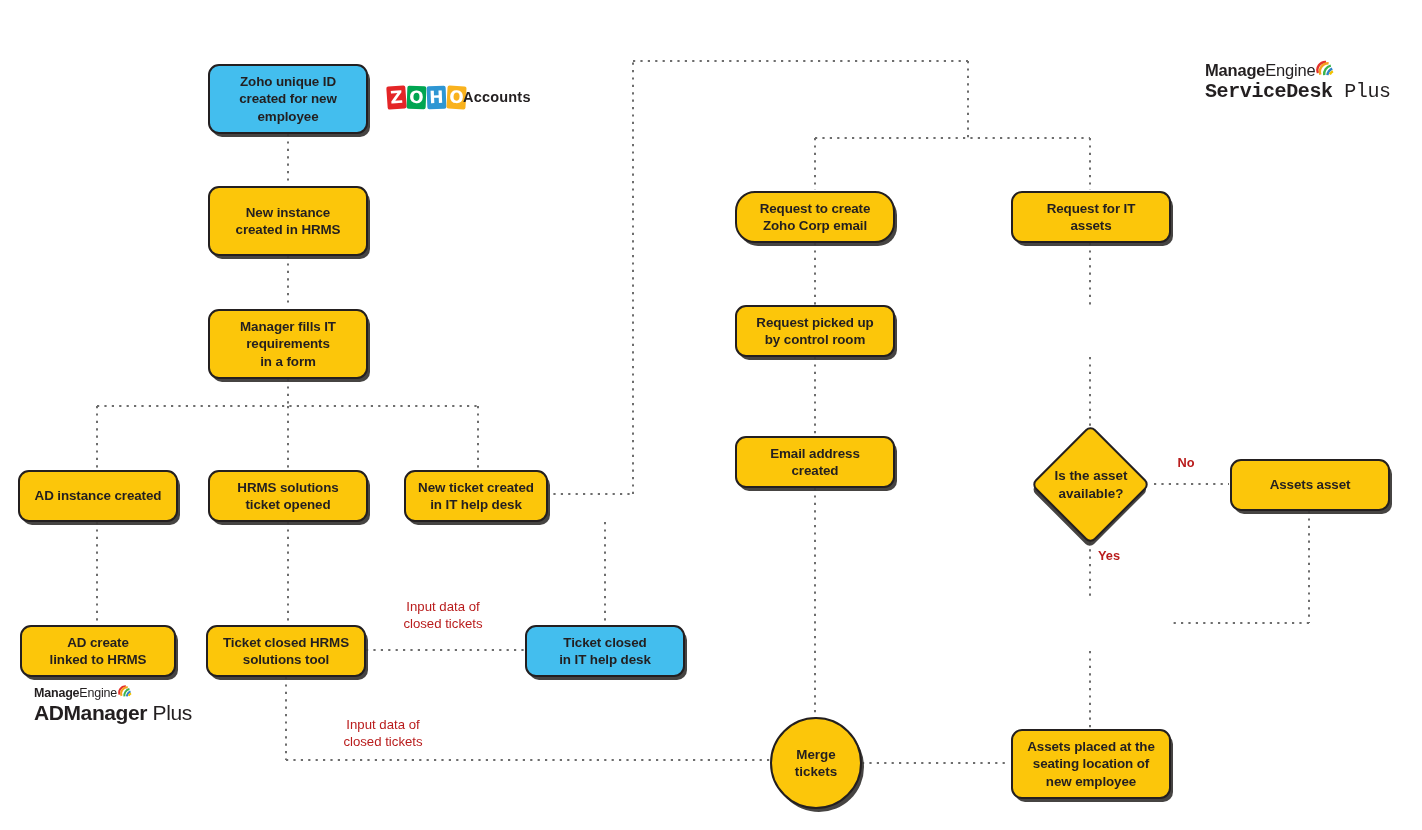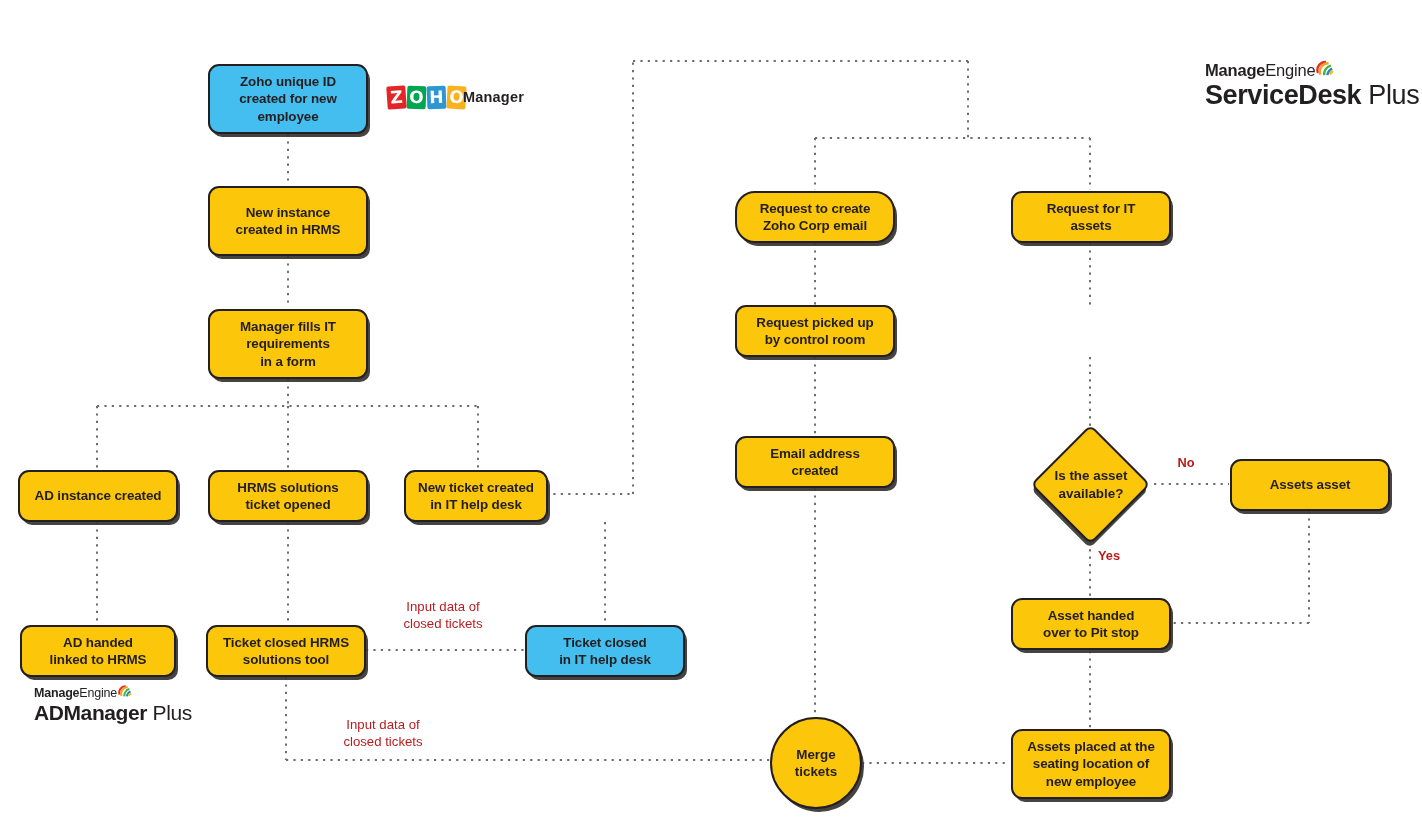--- a/index.html
+++ b/index.html
@@ -146,21 +146,21 @@
     margin-top:2px;
     color:#231f20;
     letter-spacing:-0.4px;
     line-height:1.05;
     white-space:nowrap;
   }
   .me-product .p-bold{ font-weight:bold; }
   .me-product .p-light{ font-weight:normal; }
 
   .me-big .me-manage,.me-big .me-engine{ font-size:16.5px; }
-  .me-big .me-product{ font-size:27px; }
+  .me-big .me-product{ font-size:20px;font-family:Liberation Mono, monospace; }
   .me-small .me-manage,.me-small .me-engine{ font-size:12.5px; }
   .me-small .me-product{ font-size:21px; }
 </style>
 </head>
 <body>
 
 <div id="canvas">
 
   <svg id="wires" viewBox="0 0 1422 830" width="1422" height="830">
     <g fill="none" stroke="#6d6d6d" stroke-width="2" stroke-linecap="butt" stroke-dasharray="2.2 5.2">
@@ -239,21 +239,21 @@
     <span class="txt">HRMS solutions
 ticket opened</span>
   </div>
 
   <div class="node" style="left:404px; top:470px; width:144px; height:52px;">
     <span class="txt">New ticket created
 in IT help desk</span>
   </div>
 
   <div class="node" style="left:20px; top:625px; width:156px; height:52px;">
-    <span class="txt">AD handed
+    <span class="txt">AD create
 linked to HRMS</span>
   </div>
 
   <div class="node" style="left:206px; top:625px; width:160px; height:52px;">
     <span class="txt">Ticket closed HRMS
 solutions tool</span>
   </div>
 
   <div class="node blue" style="left:525px; top:625px; width:160px; height:52px;">
     <span class="txt">Ticket closed
@@ -282,24 +282,20 @@
 
 
   <div class="diamond" style="left:1048px; top:442px; width:85px; height:85px;"></div>
   <div class="diamond-label" style="left:1026px; top:462px; width:130px; height:45px;">Is the asset
 available?</div>
 
   <div class="node" style="left:1230px; top:459px; width:160px; height:52px;">
     <span class="txt">Assets asset</span>
   </div>
 
-  <div class="node" style="left:1011px; top:598px; width:160px; height:52px;">
-    <span class="txt">Asset handed
-over to Pit stop</span>
-  </div>
 
   <div class="node" style="left:1011px; top:729px; width:160px; height:70px;">
     <span class="txt">Assets placed at the
 seating location of
 new employee</span>
   </div>
 
   <div class="circle" style="left:770px; top:717px; width:92px; height:92px;">Merge
 tickets</div>
 
@@ -312,21 +308,21 @@
 
   <div class="edge-label" style="left:310px; top:716px; width:146px;">Input data of
 closed tickets</div>
 
   <div class="zoho-logo" style="left:387px; top:84px;">
     <span class="zoho-tile t1">Z</span>
     <span class="zoho-tile t2">O</span>
     <span class="zoho-tile t3">H</span>
     <span class="zoho-tile t4">O</span>
   </div>
-  <div class="zoho-accounts" style="left:463px; top:89px;">Manager</div>
+  <div class="zoho-accounts" style="left:463px; top:89px;">Accounts</div>
 
   <div class="me-logo me-big" style="left:1205px; top:62px;">
     <div class="me-top">
       <span class="me-manage">Manage</span>
         <span class="me-engine">Engine</span>
       <span class="me-swoosh">
         <svg width="18" height="17" viewBox="0 0 18 17">
           <path d="M2,14 A8,8 0 0 1 10,3" fill="none" stroke="#E4322B" stroke-width="2.4"></path>
           <path d="M4.4,15.6 A8.5,8.5 0 0 1 12.6,4.2" fill="none" stroke="#F4A11D" stroke-width="2.4"></path>
           <path d="M8.2,16.2 A8.6,8.6 0 0 1 14.8,6.6" fill="none" stroke="#3CB44A" stroke-width="2.4"></path>

